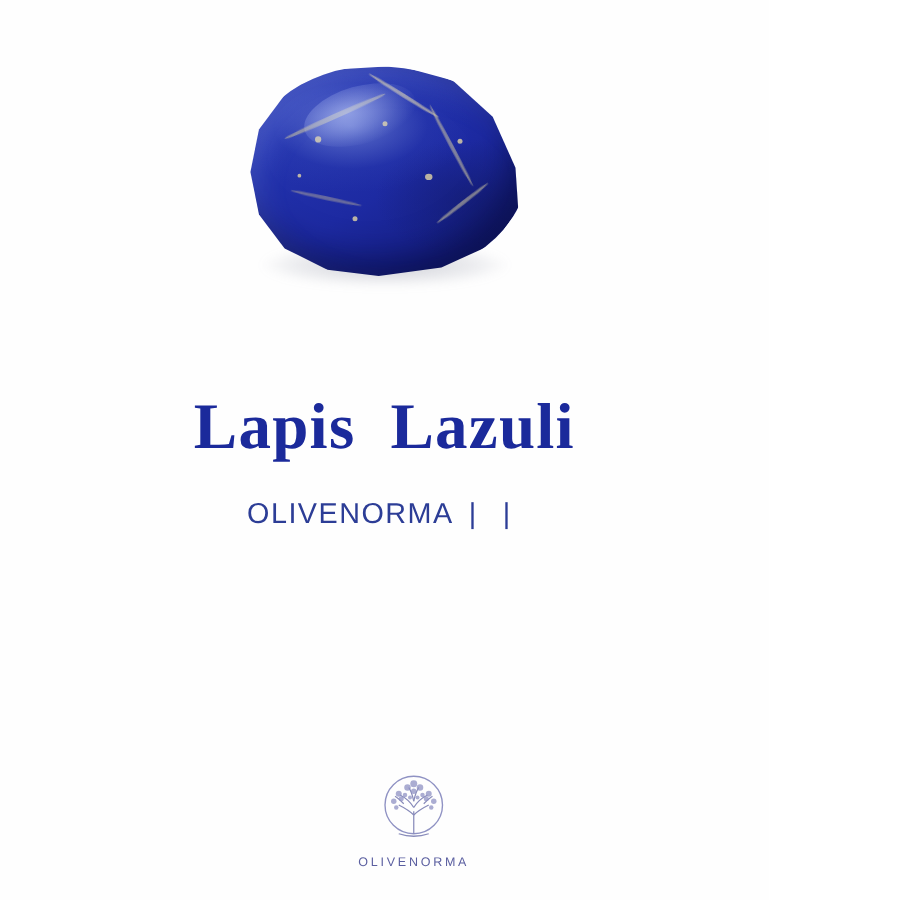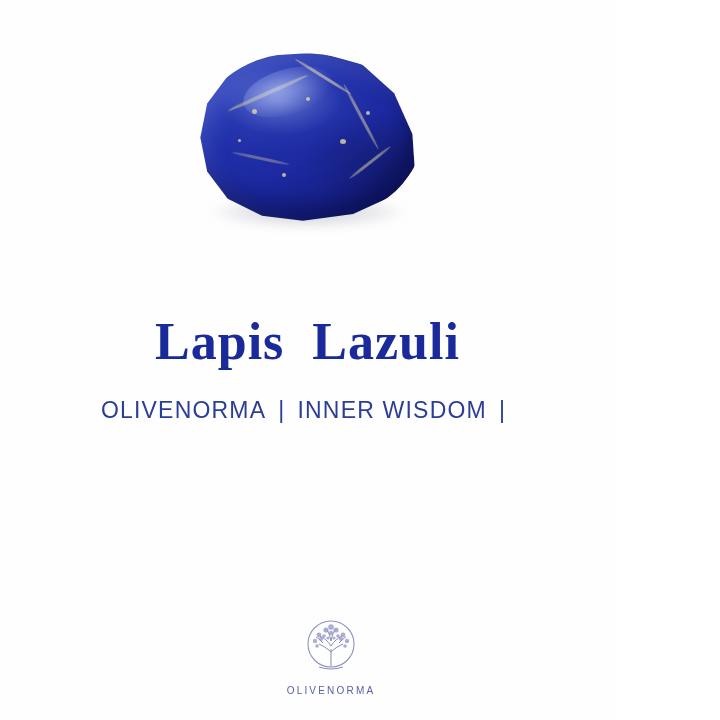--- a/index.html
+++ b/index.html
@@ -183,21 +183,20 @@
         <div class="highlight"></div>
       </div>
     </div>
   </div>
 
   <div class="title">Lapis  Lazuli</div>
 
   <div class="keywords">
     <span class="kw">OLIVENORMA</span>
     <span class="kw-sep">|</span>
-    <span class="kw">INNER WISDOM</span>
     <span class="kw-sep">|</span>
   </div>
 
 
   <div class="logo-area">
     <svg class="logo-mark" viewBox="0 0 64 62">
       <circle cx="32" cy="25" r="23" fill="none" stroke="#6569ad" stroke-width="1.1"></circle>
       <g stroke="#5b5fa0" stroke-width="1" fill="none">
         <path d="M32 48 L32 30"></path>
         <path d="M32 33 C28 29 24 27 20 25"></path>

